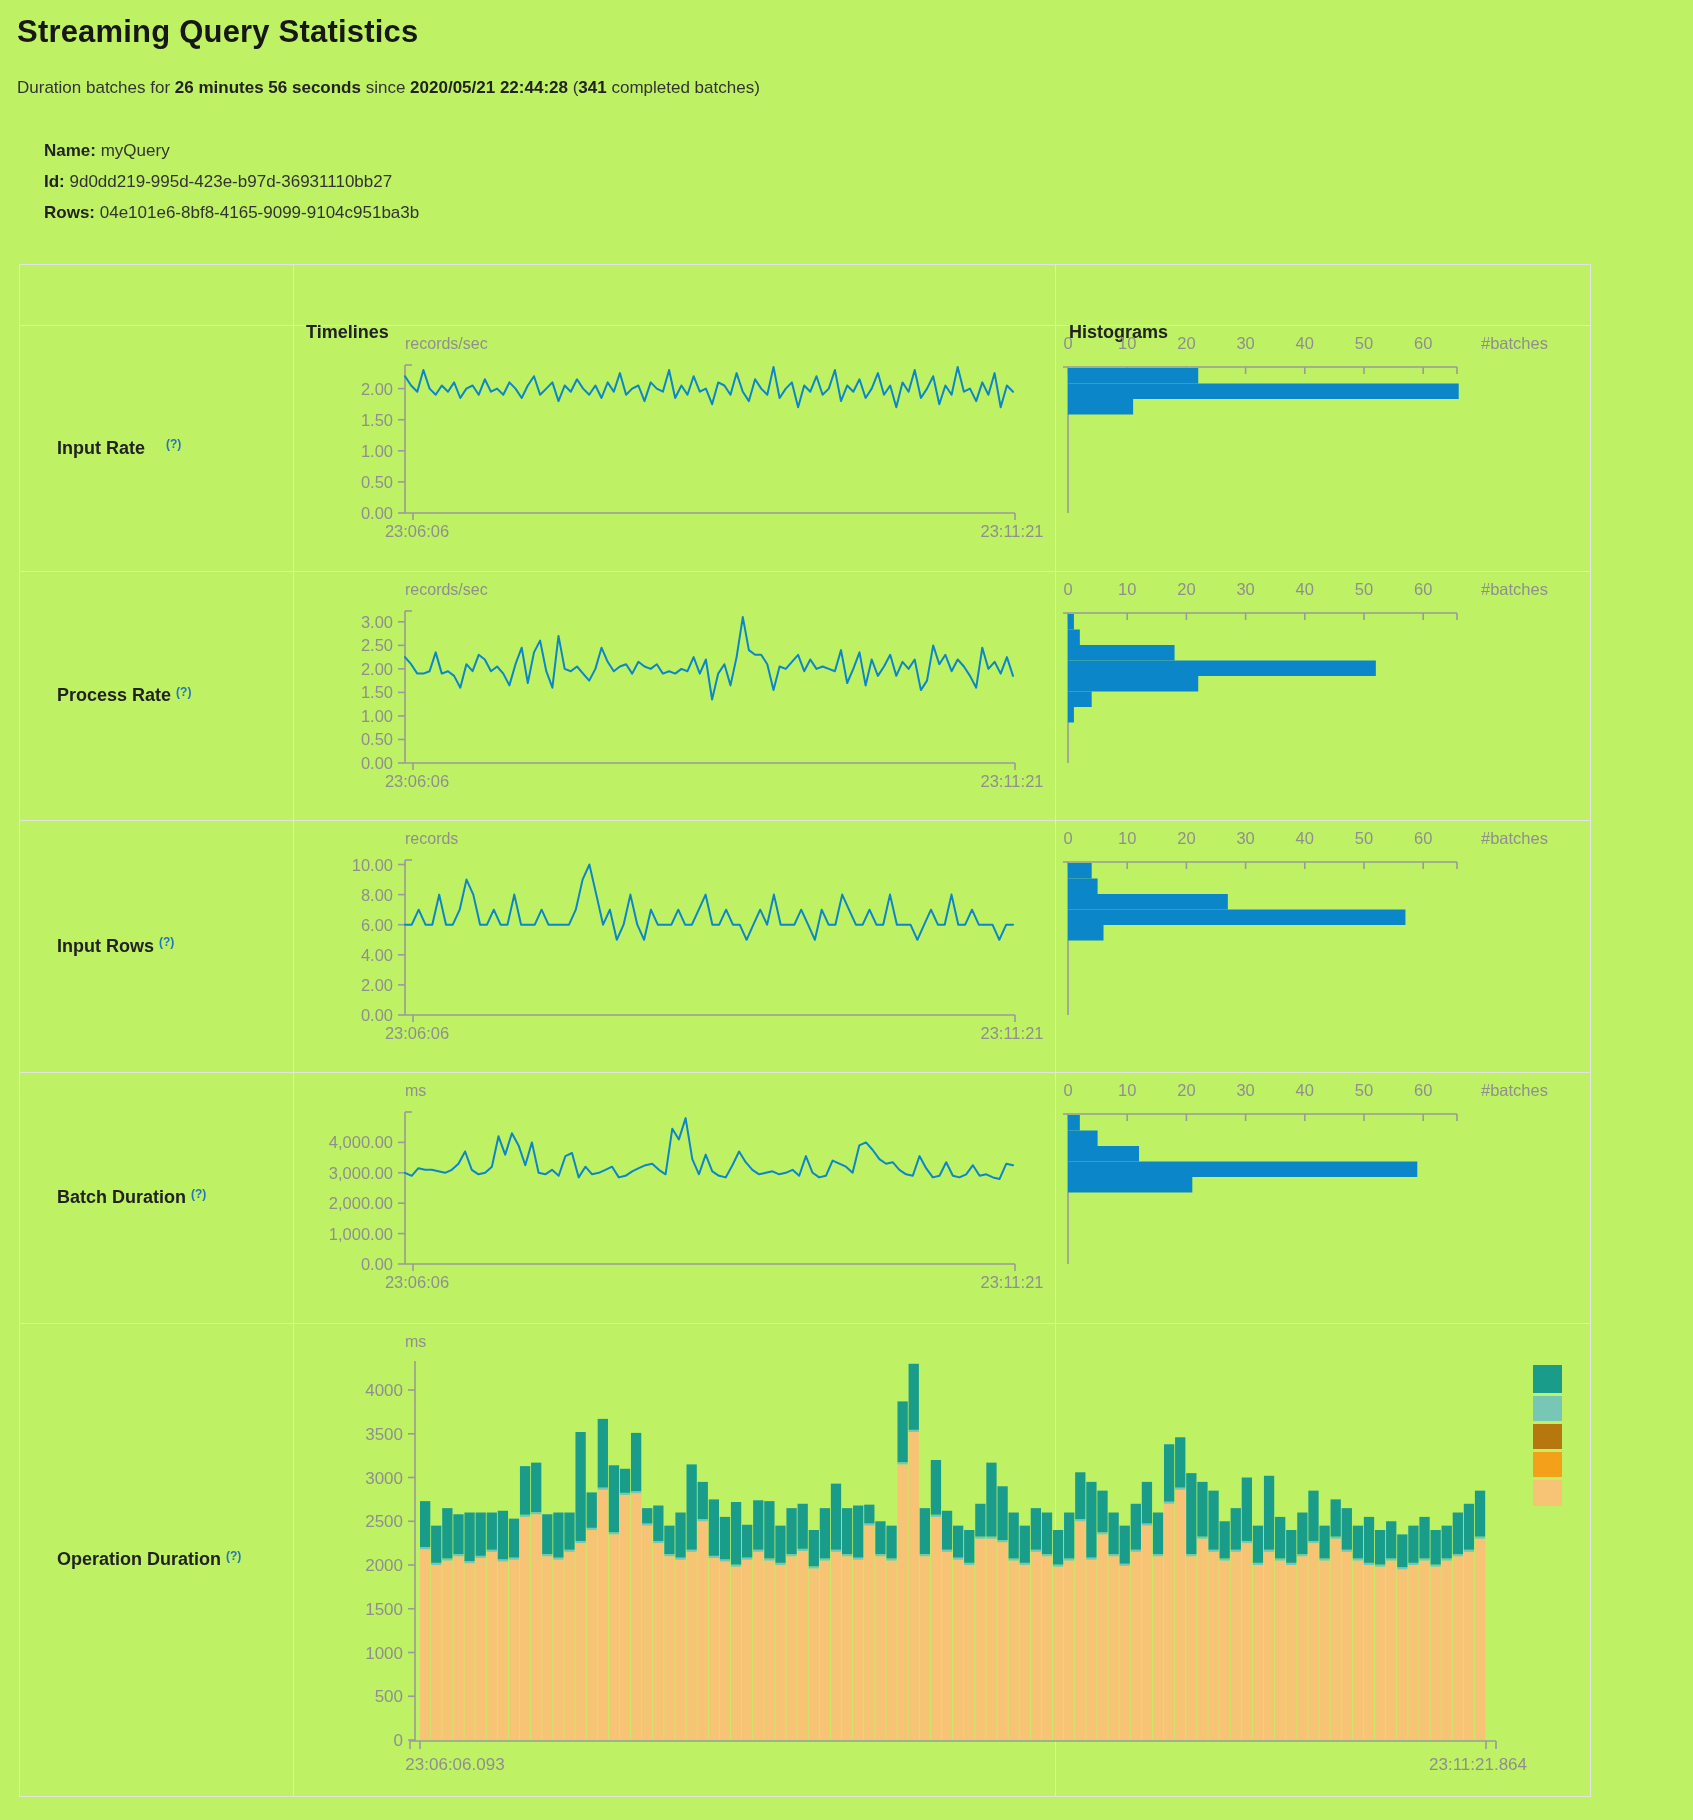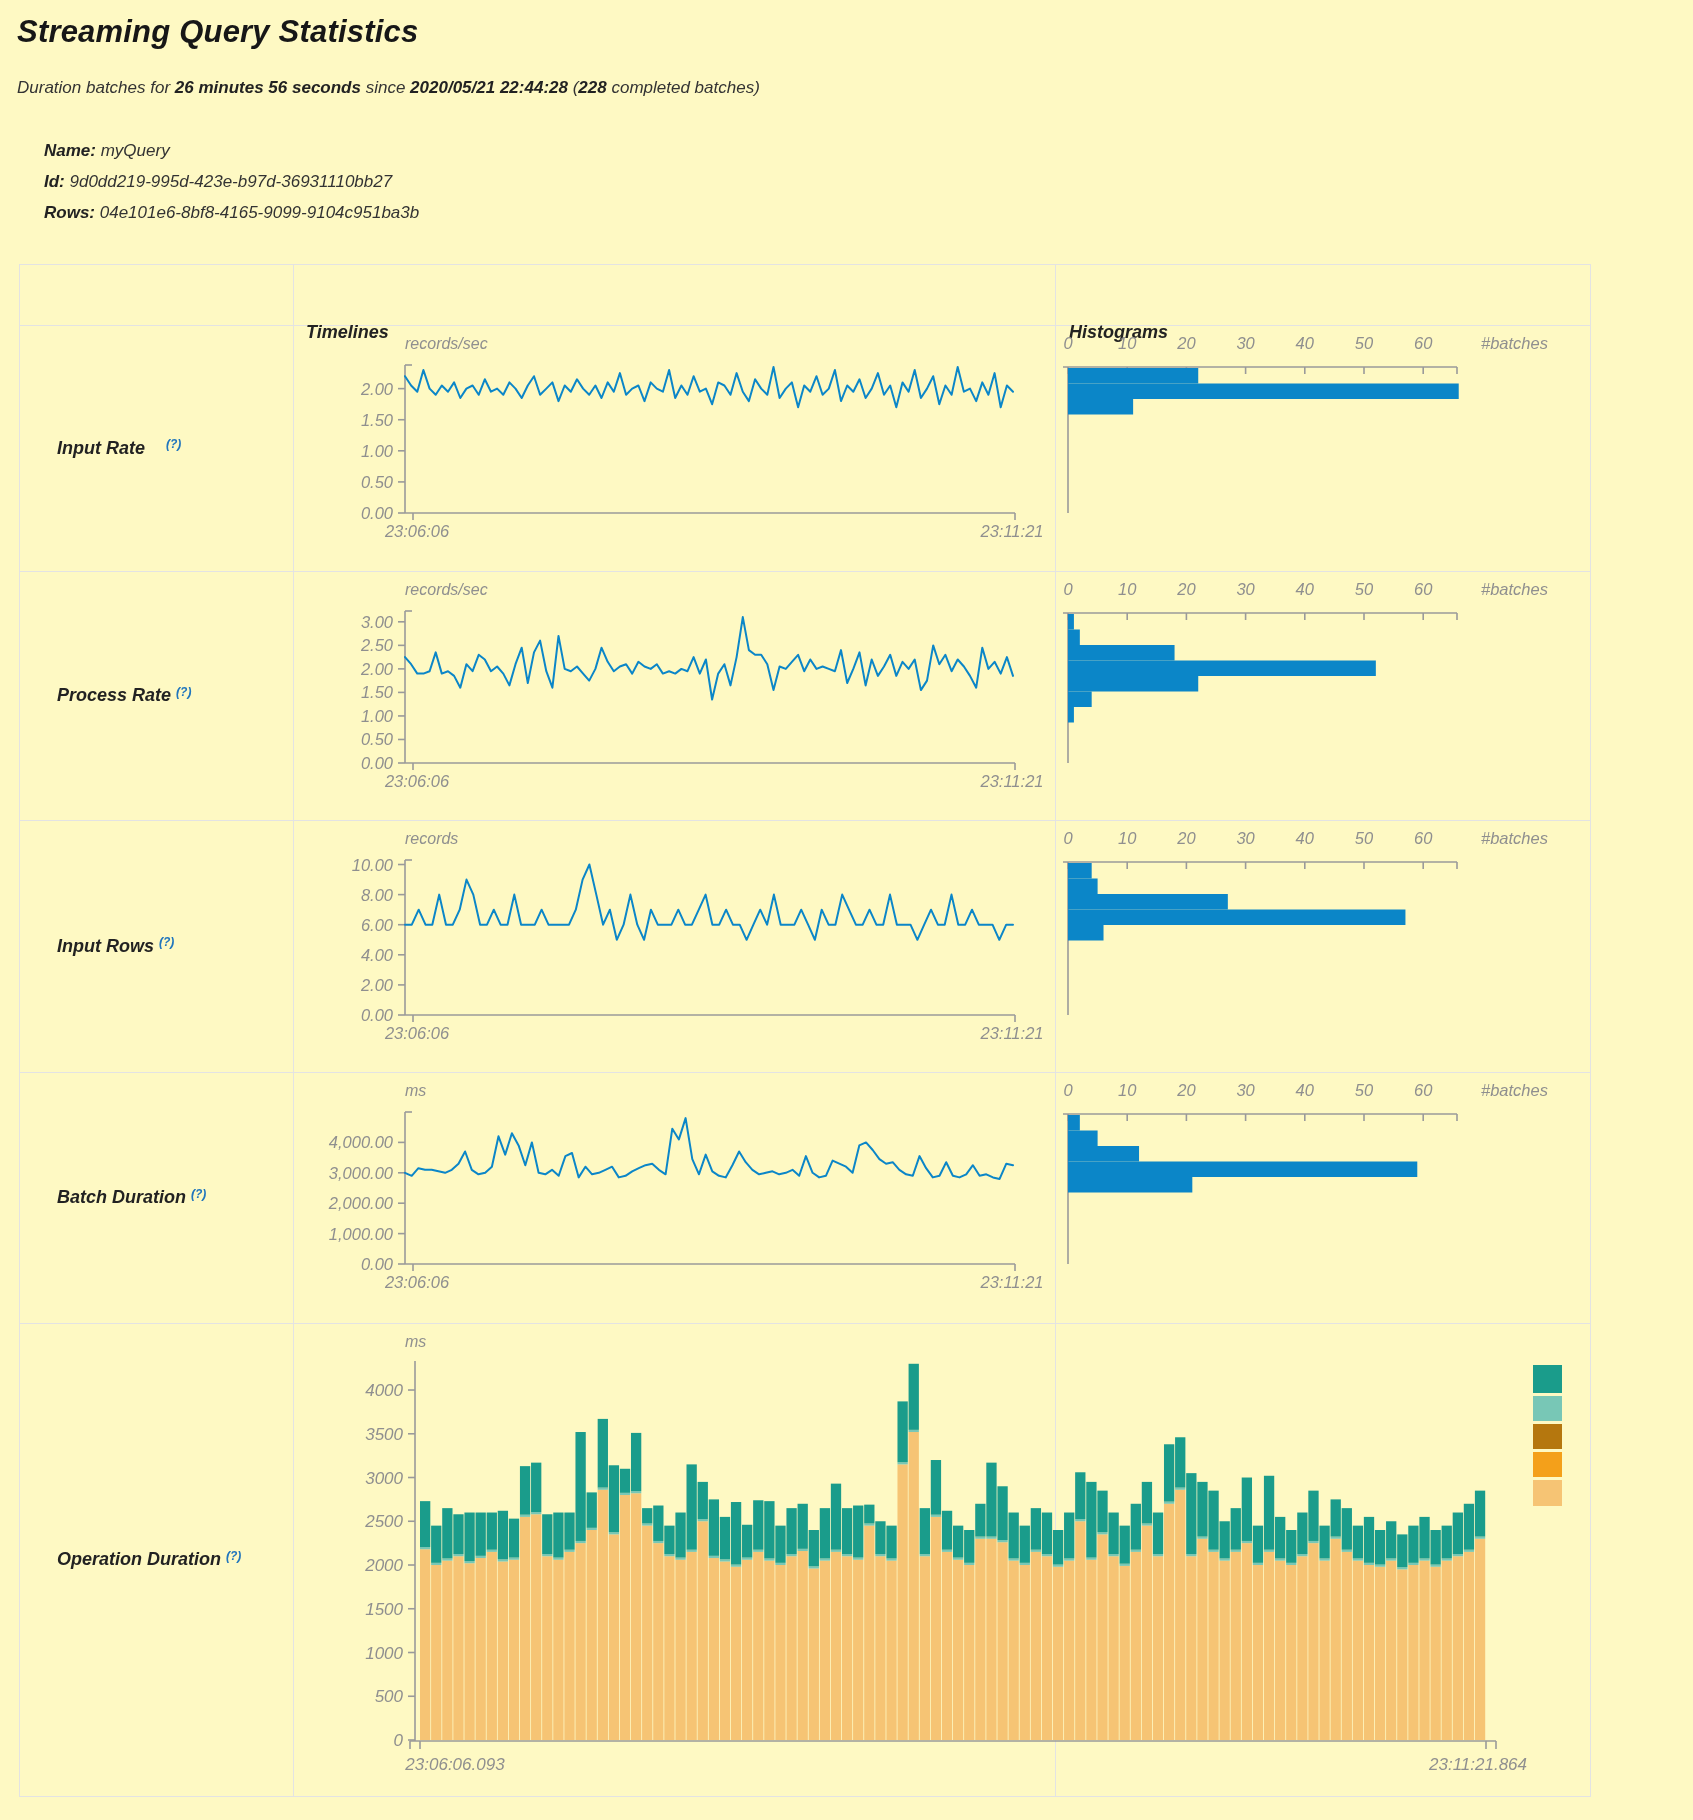--- a/index.html
+++ b/index.html
@@ -1,17 +1,17 @@
 <!DOCTYPE html>
 <html><head>
 <meta charset="utf-8">
 <style>
   html,body{margin:0;padding:0;background:#fff;}
   body{font-family:"Liberation Sans","DejaVu Sans",sans-serif;color:#1f1f1f;}
-  #page{position:relative;width:1693px;height:1820px;background:#fef9c3;overflow:hidden;font-style:italic;}
+  #page{position:relative;width:1693px;height:1820px;background:#bef264;overflow:hidden;}
   .abs{position:absolute;}
   #title{left:17px;top:14px;font-size:31px;font-weight:bold;color:#171717;letter-spacing:0.2px;}
   #subtitle{left:17px;top:78px;font-size:17px;color:#333;}
   #subtitle b{color:#222;}
   .meta-line{left:17px;font-size:17px;color:#333;margin-left:27px;}
   .meta-line b{color:#222;}
   #meta-name{top:141px;}
   #meta-id{top:172px;}
   #meta-runid{top:203px;}
   .hline{position:absolute;height:1px;background:#e3e3e3;}
@@ -22,21 +22,21 @@
   .chartbox{position:absolute;left:293px;}
   svg text{font-family:"Liberation Sans","DejaVu Sans",sans-serif;}
 </style>
 </head>
 <body>
 <div id="page">
 
 <div class="abs" id="title">Streaming Query Statistics</div>
 
 <div class="abs" id="subtitle">
-  <span>Duration batches for </span><b>26 minutes 56 seconds</b><span> since </span><b>2020/05/21 22:44:28</b><span> (</span><b>228</b><span> completed batches)</span>
+  <span>Duration batches for </span><b>26 minutes 56 seconds</b><span> since </span><b>2020/05/21 22:44:28</b><span> (</span><b>341</b><span> completed batches)</span>
 </div>
 
 <div class="abs meta-line" id="meta-name"><b>Name:</b><span> myQuery</span></div>
 <div class="abs meta-line" id="meta-id"><b>Id:</b><span> 9d0dd219-995d-423e-b97d-36931110bb27</span></div>
 <div class="abs meta-line" id="meta-runid"><b>Rows:</b><span> 04e101e6-8bf8-4165-9099-9104c951ba3b</span></div>
 
 <div class="hline" style="left:19px;top:264px;width:1572px;"></div>
 <div class="hline" style="left:19px;top:325px;width:1572px;"></div>
 <div class="hline" style="left:19px;top:571px;width:1572px;"></div>
 <div class="hline" style="left:19px;top:820px;width:1572px;"></div>

